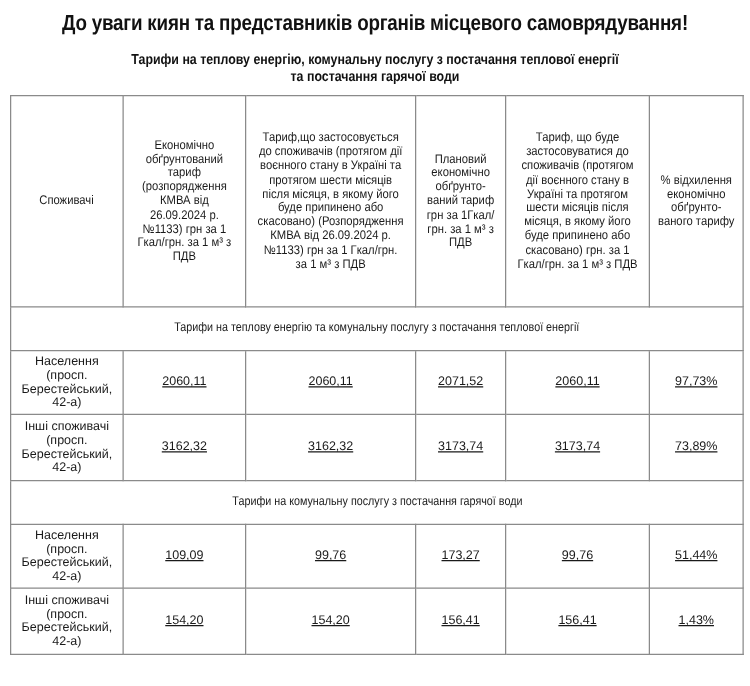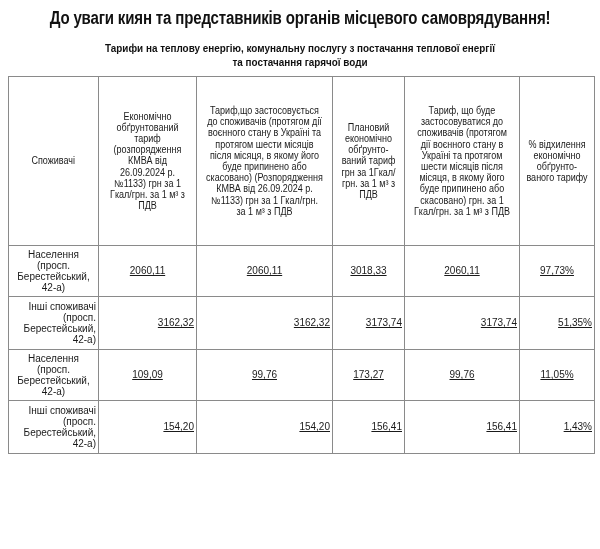--- a/index.html
+++ b/index.html
@@ -7,21 +7,21 @@
   .page { position: relative; width: 600px; height: 416px; }
   .main-title { position: absolute; top: 8px; left: 0; width: 600px; text-align: center; font-weight: bold; font-size: 17.5px; letter-spacing: -0.2px; transform: scaleX(0.86); transform-origin: center; white-space: nowrap; }
   .sub-title { position: absolute; top: 41px; left: 0; width: 600px; text-align: center; font-weight: bold; font-size: 11.5px; line-height: 14px; transform: scaleX(0.86); transform-origin: center; }
   table.tariffs { position: absolute; top: 76px; left: 8px; border-collapse: collapse; table-layout: fixed; width: 586px; }
   table.tariffs td, table.tariffs th { border: 1px solid #8a8a8a; font-size: 10px; font-weight: normal; text-align: center; vertical-align: middle; padding: 0 2px; line-height: 11.2px; color: #1a1a1a; }
   .hdr th { height: 168px; }
   .hdr .cond { display: inline-block; transform: scaleX(0.9); }
   td.section { height: 34px; font-weight: bold; font-size: 10.5px; }
   td.section span { display: inline-block; transform: scaleX(0.86); }
   td.consumer { text-align: left; padding-left: 5px; height: 50px; }
-  tr.row-b td { height: 52px; text-align: right; }
+  tr.row-b td { height: 52px; }
   td.num { font-size: 10.5px; text-decoration: underline; }
 </style>
 </head>
 <body>
 
 <div class="page">
   <div class="main-title">До уваги киян та представників органів місцевого самоврядування!</div>
   <div class="sub-title">
     <div>Тарифи на теплову енергію, комунальну послугу з постачання теплової енергії</div>
     <div>та постачання гарячої води</div>
@@ -40,43 +40,49 @@
         <tr class="hdr">
       <th><span class="cond">Споживачі</span></th>
       <th><span class="cond">Економічно обґрунтований тариф (розпорядження КМВА від 26.09.2024 р. №1133) грн за 1 Гкал/грн. за 1 м³ з ПДВ</span></th>
       <th><span class="cond">Тариф,що застосовується до споживачів (протягом дії воєнного стану в Україні та протягом шести місяців після місяця, в якому його буде припинено або скасовано) (Розпорядження КМВА від 26.09.2024 р. №1133) грн за 1 Гкал/грн. за 1 м³ з ПДВ</span></th>
       <th><span class="cond">Плановий економічно обґрунто-ваний тариф грн за 1Гкал/грн. за 1 м³ з ПДВ</span></th>
       <th><span class="cond">Тариф, що буде застосовуватися до споживачів (протягом дії воєнного стану в Україні та протягом шести місяців після місяця, в якому його буде припинено або скасовано) грн. за 1 Гкал/грн. за 1 м³ з ПДВ</span></th>
       <th><span class="cond">% відхилення економічно обґрунто-ваного тарифу</span></th>
     </tr>
 
     <tr>
+      <td class="section" colspan="6"><span>Тарифи на теплову енергію та комунальну послугу з постачання теплової енергії</span></td>
+    </tr>
+    <tr>
       <td class="consumer">Населення (просп. Берестейський, 42-а)</td>
       <td class="num">2060,11</td>
       <td class="num">2060,11</td>
-      <td class="num">3018,33</td>
+      <td class="num">2071,52</td>
       <td class="num">2060,11</td>
       <td class="num">97,73%</td>
     </tr>
     <tr class="row-b">
       <td class="consumer">Інші споживачі (просп. Берестейський, 42-а)</td>
       <td class="num">3162,32</td>
       <td class="num">3162,32</td>
       <td class="num">3173,74</td>
       <td class="num">3173,74</td>
-      <td class="num">51,35%</td>
+      <td class="num">73,89%</td>
     </tr>
 
+    <tr>
+      <td class="section" colspan="6"><span>Тарифи на комунальну послугу з постачання гарячої води</span></td>
+    </tr>
     <tr>
       <td class="consumer">Населення (просп. Берестейський, 42-а)</td>
       <td class="num">109,09</td>
       <td class="num">99,76</td>
       <td class="num">173,27</td>
       <td class="num">99,76</td>
-      <td class="num">11,05%</td>
+      <td class="num">51,44%</td>
     </tr>
     <tr class="row-b">
       <td class="consumer">Інші споживачі (просп. Берестейський, 42-а)</td>
       <td class="num">154,20</td>
       <td class="num">154,20</td>
       <td class="num">156,41</td>
       <td class="num">156,41</td>
       <td class="num">1,43%</td>
     </tr>
   </tbody>

